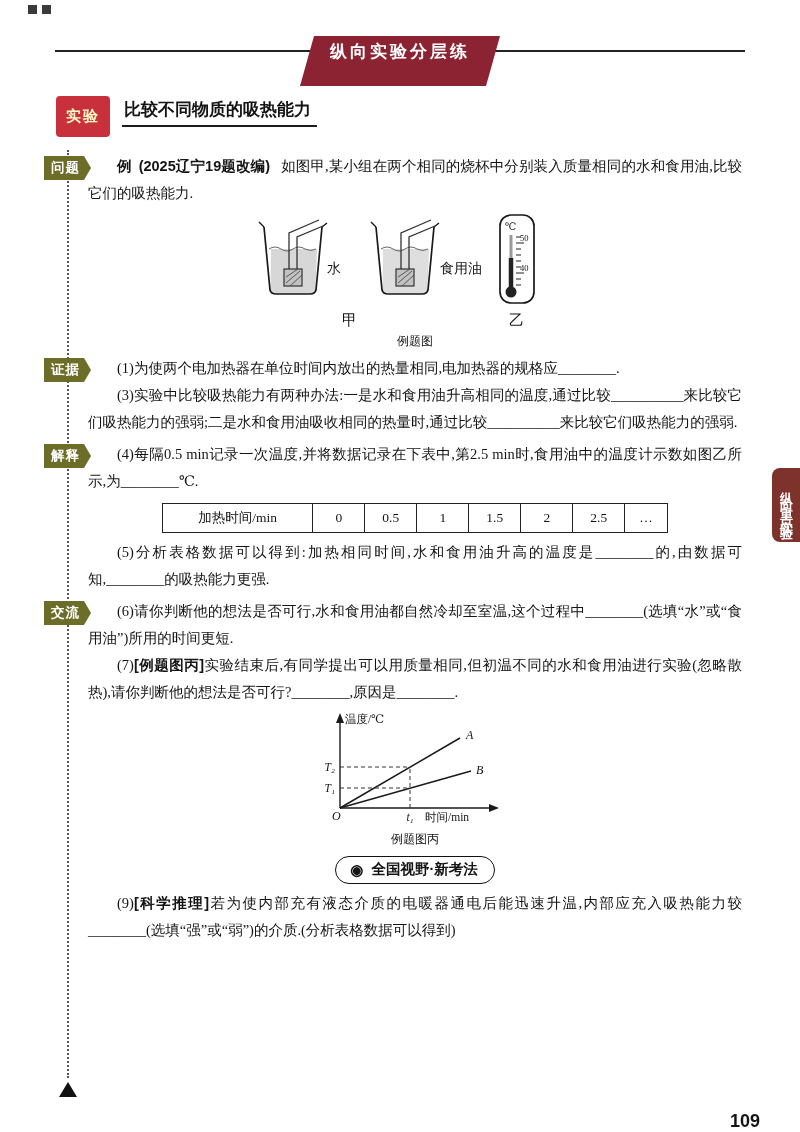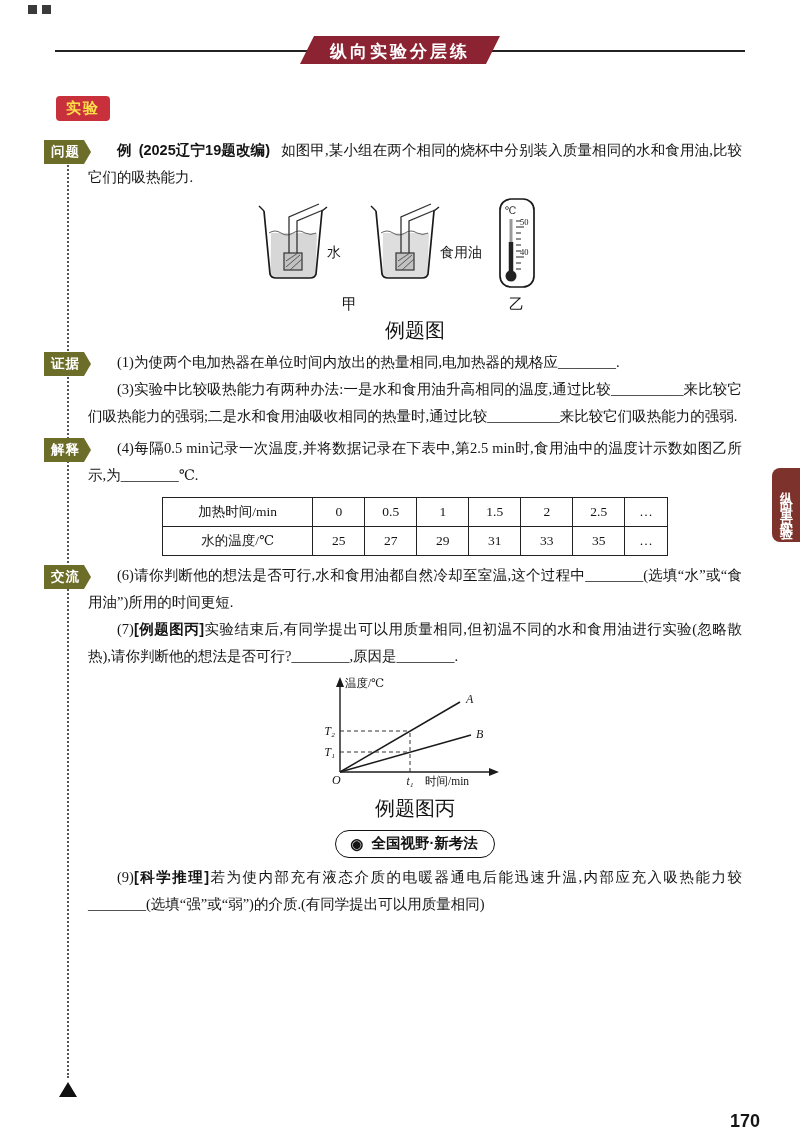--- a/index.html
+++ b/index.html
@@ -18,31 +18,31 @@
   .reg-mark.m2 { left:42px; }
 
   
   .banner-row { position:relative; height:30px; margin:36px 55px 0 55px; }
   .banner-line { position:absolute; left:0; right:0; top:14px; border-top:2px solid #222; }
   .banner-ribbon {
     position:absolute; left:50%; top:0; transform:translateX(-50%);
     background:#8b2332; color:#fff;
     font-family:"Liberation Sans","DejaVu Sans",sans-serif;
     font-weight:bold; font-size:17px; letter-spacing:3px;
-    padding:4px 30px 1px 30px;
+    padding:4px 30px 23px 30px;
     clip-path: polygon(14px 0, 100% 0, calc(100% - 14px) 100%, 0 100%);
     white-space:nowrap;
   }
 
   
   .exp-header { display:flex; align-items:flex-start; margin:30px 0 0 56px; }
   .exp-tag {
-    background:#c8313c; color:#fde047; font-family:"Liberation Sans",sans-serif;
+    background:#c8313c; color:#fef9c3; font-family:"Liberation Sans",sans-serif;
     font-weight:bold; font-size:15px; letter-spacing:2px;
-    padding:3px 10px; border-radius:4px;
+    padding:11px 10px; border-radius:4px;
   }
   .exp-title {
     font-family:"Liberation Sans",sans-serif; font-weight:bold; font-size:17px;
     margin-left:12px; padding:2px 6px 4px 2px; border-bottom:2px solid #1c1c1c;
   }
 
   
   .dotted-line { position:absolute; left:67px; top:150px; height:928px; border-left:2px dotted #555; z-index:0; }
   .bottom-arrow {
     position:absolute; left:59px; top:1082px; width:0; height:0; z-index:1;
@@ -63,21 +63,21 @@
   }
   .para { font-size:14.5px; line-height:27px; text-indent:2em; text-align:justify; }
   .qbold, .src { font-family:"Liberation Sans",sans-serif; font-weight:bold; }
   .src { margin-left:7px; margin-right:11px; }
 
   
   .fig1 { width:330px; margin:6px auto 0 auto; text-align:center; }
   .fig1-sub { position:relative; height:21px; font-size:15px; }
   .fig1-sub .sub-jia { position:absolute; left:92px; }
   .fig1-sub .sub-yi  { position:absolute; left:259px; }
-  .figcap { font-size:20px; margin-top:1px; text-align:center; }
+  .figcap { font-size:12px; margin-top:1px; text-align:center; }
 
   
   table.data-table { margin:8px auto 6px auto; border-collapse:collapse; }
   table.data-table td {
     border:1.4px solid #222; text-align:center;
     font-size:13.5px; padding:4px 14px; height:29px;
   }
   td.rowhead { width:150px; }
   td.cnum { width:52px; }
   td.cdots { width:38px; }
@@ -121,20 +121,21 @@
   <div class="reg-mark m1"></div>
   <div class="reg-mark m2"></div>
 
   <div class="banner-row">
     <div class="banner-line"></div>
     <div class="banner-ribbon">纵向实验分层练</div>
   </div>
 
   <div class="exp-header">
     <span class="exp-tag">实验</span>
+    <span class="exp-title">比较不同物质的吸热能力</span>
   </div>
 
   <div class="dotted-line"></div>
   <div class="bottom-arrow"></div>
 
   <section class="block first">
     <span class="side-tag">问题</span>
     <p class="para"><span class="qbold">例</span><span class="src">(2025辽宁19题改编)</span><span>如图甲,某小组在两个相同的烧杯中分别装入质量相同的水和食用油,比较它们的吸热能力.</span></p>
 
     <figure class="fig1">
@@ -198,33 +199,24 @@
         <tr>
           <td class="rowhead">加热时间/min</td>
           <td class="cnum">0</td>
           <td class="cnum">0.5</td>
           <td class="cnum">1</td>
           <td class="cnum">1.5</td>
           <td class="cnum">2</td>
           <td class="cnum">2.5</td>
           <td class="cdots">…</td>
         </tr>
-        <tr>
-          <td class="rowhead">水的温度/℃</td>
-          <td class="cnum">25</td>
-          <td class="cnum">27</td>
-          <td class="cnum">29</td>
-          <td class="cnum">31</td>
-          <td class="cnum">33</td>
-          <td class="cnum">35</td>
-          <td class="cdots">…</td>
-        </tr>
       </tbody>
     </table>
 
+    <p class="para"><span>(5)</span><span class="qbold"></span><span>分析表格数据可以得到:加热相同时间,水和食用油升高的温度是________的,由数据可知,________的吸热能力更强.</span></p>
   </section>
 
   <section class="block">
     <span class="side-tag">交流</span>
     <p class="para"><span>(6)</span><span class="qbold"></span><span>请你判断他的想法是否可行,水和食用油都自然冷却至室温,这个过程中________(选填“水”或“食用油”)所用的时间更短.</span></p>
     <p class="para"><span>(7)</span><span class="qbold">[例题图丙]</span><span>实验结束后,有同学提出可以用质量相同,但初温不同的水和食用油进行实验(忽略散热),请你判断他的想法是否可行?________,原因是________.</span></p>
 
     <figure class="fig2">
       <svg width="240" height="118" viewBox="0 0 240 118">
         <g stroke="#1a1a1a" stroke-width="1.4" fill="none">
@@ -252,19 +244,19 @@
       <figcaption class="figcap">例题图丙</figcaption>
     </figure>
 
     <div class="badge-wrap">
       <span class="badge">
         <span class="eye-icon">◉</span>
         <span>全国视野·新考法</span>
       </span>
     </div>
 
-    <p class="para"><span>(9)</span><span class="qbold">[科学推理]</span><span>若为使内部充有液态介质的电暖器通电后能迅速升温,内部应充入吸热能力较________(选填“强”或“弱”)的介质.(有同学提出可以用质量相同)</span></p>
+    <p class="para"><span>(9)</span><span class="qbold">[科学推理]</span><span>若为使内部充有液态介质的电暖器通电后能迅速升温,内部应充入吸热能力较________(选填“强”或“弱”)的介质.(分析表格数据可以得到)</span></p>
   </section>
 
   <div class="side-tab">纵向重点实验</div>
-  <div class="page-num">170</div>
+  <div class="page-num">109</div>
 
 </div>
 
 </body></html>

